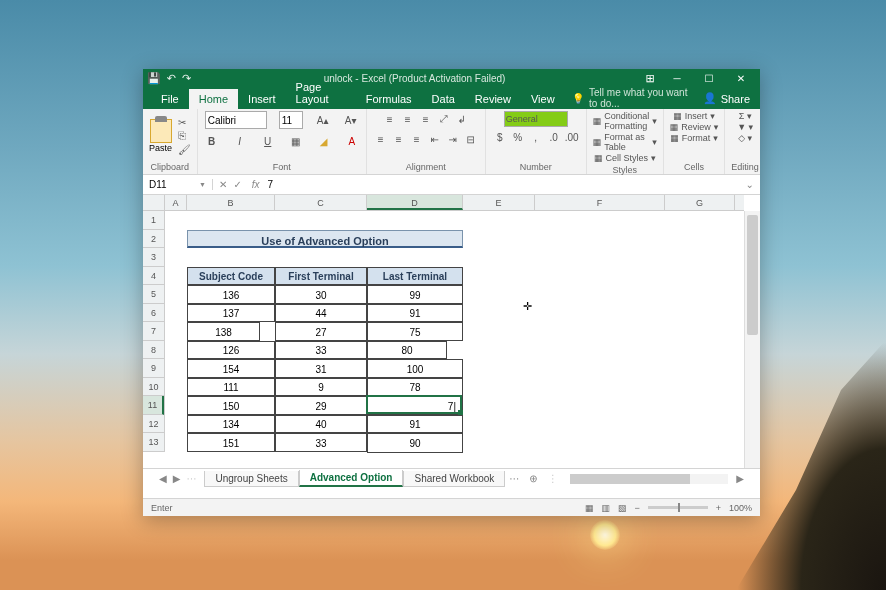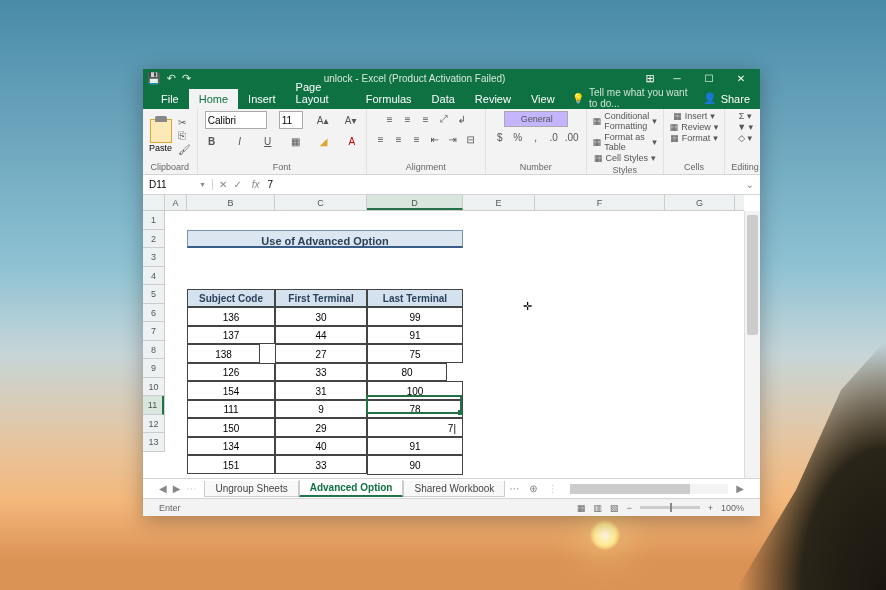--- a/index.html
+++ b/index.html
@@ -43,21 +43,21 @@
 .smallbtns span { font-size:10px; color:#555; cursor:pointer; }
 .font-ctrls { display:flex; flex-direction:column; gap:4px; }
 .font-row { display:flex; gap:12px; align-items:center; }
 .font-row select,.font-row input { font-size:10px; height:18px; border:1px solid #aaa; background:#fff; padding:0 2px;}
 .font-name { width:62px; }
 .font-size { width:24px; }
 .fbtn { width:16px; height:16px; display:flex;align-items:center;justify-content:center; font-size:10px; color:#555; cursor:pointer; }
 .align-ctrls { display:flex; flex-direction:column; gap:4px; }
 .align-row { display:flex; gap:2px; }
 .number-ctrls { display:flex; flex-direction:column; gap:2px; font-size:9px; color:#555; }
-.number-ctrls .nfmt { border:1px solid #aaa; width:64px; height:16px; padding:0 16px; display:flex;align-items:center; background:#c4b5fd;}
+.number-ctrls .nfmt { border:1px solid #aaa; width:64px; height:16px; padding:0 1px; display:flex;align-items:center; background:#84cc16;}
 .styles-ctrls { display:flex; flex-direction:column; gap:1px; font-size:9px; color:#555; }
 .styles-ctrls div { display:flex; align-items:center; gap:3px; cursor:pointer;}
 .cells-ctrls,.edit-ctrls { display:flex; flex-direction:column; gap:1px; font-size:9px; color:#555; }
 .cells-ctrls div,.edit-ctrls div{display:flex;align-items:center;gap:3px;cursor:pointer;}
 .namebox-row { height: 20px; background:#fff; border-bottom:1px solid #d4d4d4; display:flex; align-items:center; font-size:10px; }
 .namebox { width:70px; border-right:1px solid #d4d4d4; padding:0 6px; display:flex;align-items:center;justify-content:space-between; }
 .namebox span.dd { font-size:7px; color:#888; }
 .fx-btns { padding: 0 6px; display:flex; gap:6px; color:#888; }
 .fx-btns span { cursor:pointer; }
 .fx-label { font-style:italic; color:#888; padding:0 4px; }
@@ -65,34 +65,34 @@
 .sheet-area { flex:1; position:relative; background:#fff; overflow:hidden; }
 .col-headers { position:absolute; top:0; left:22px; right:16px; height:16px; display:flex; background:#eef1f2; border-bottom:1px solid #ccc; }
 .col-h { border-right:1px solid #ccc; text-align:center; font-size:9px; color:#555; line-height:16px;}
 .col-h.sel { background:#d8e6dd; border-bottom:2px solid #217346; }
 .corner { position:absolute; top:0;left:0;width:22px;height:16px;background:#eef1f2;border-right:1px solid #ccc;border-bottom:1px solid #ccc; }
 .row-headers { position:absolute; top:16px; left:0; width:22px; background:#eef1f2; border-right:1px solid #ccc; }
 .row-h { height:18.5px; border-bottom:1px solid #ccc; text-align:center; font-size:9px; color:#555; line-height:18.5px;}
 .row-h.sel { background:#d8e6dd; border-right:2px solid #217346; }
 .grid { position:absolute; top:16px; left:22px; right:16px; bottom:0; }
 .dt-title { background:#dce6f0; border:1px solid #7a93ac; border-bottom:2px solid #3a5d88; text-align:center; font-weight:bold; font-size:11px; color:#2a3f5a; padding:2px 16px;}
-.dt-cell { border:0.5px solid #444; text-align:center; font-size:10px; padding:2.5px 0; background:#fff;margin-top:22px;}
+.dt-cell { border:0.5px solid #444; text-align:center; font-size:10px; padding:2.5px 0; background:#fff;}
 .dt-h { background:#d4e1ee; font-weight:bold; color:#2a3f5a;}
 .active-cell { position:absolute; border:2px solid #217346; pointer-events:none; }
 .active-cell::after{content:'';position:absolute;right:-3px;bottom:-3px;width:5px;height:5px;background:#217346;}
 .scrollbar-v { position:absolute; right:0; top:16px; bottom:0; width:16px; background:#f3f3f3; border-left:1px solid #ddd;}
 .scrollbar-v .thumb { position:absolute; left:2px; right:2px; top:4px; height:120px; background:#ccc; border-radius:2px;}
 .sheet-tabs { height:20px; background:#fff; border-top:1px solid #d4d4d4; display:flex; align-items:center; font-size:10px; padding:0 16px;}
 .sheet-tabs .nav { color:#888; display:flex; gap:6px; padding-right:8px;}
 .st { padding:2px 10px; border:1px solid #ccc; border-top:none; color:#444; cursor:pointer; background:#f8f8f8;}
 .st.active { background:#fff; border-bottom:2px solid #217346; font-weight:bold; color:#0e7141;}
 .sheet-tabs .add { padding:0 6px; color:#888; cursor:pointer;}
 .sheet-tabs .hscroll { flex:1; margin:0 8px; height:10px; background:#f3f3f3; position:relative;}
 .sheet-tabs .hscroll .th { position:absolute; left:0; top:0; bottom:0; width:120px; background:#ccc;}
-.statusbar { height:18px; background:#f3f3f3; border-top:1px solid #d4d4d4; display:flex; align-items:center; font-size:9px; color:#666; padding:0 16px;}
+.statusbar { height:18px; background:#f3f3f3; border-top:1px solid #d4d4d4; display:flex; align-items:center; font-size:9px; color:#666; padding:0 8px;margin-top:10px;}
 .statusbar .right { margin-left:auto; display:flex; align-items:center; gap:8px;}
 .zoom-slider { width:60px; height:3px; background:#ccc; position:relative;}
 .zoom-slider::before{content:'';position:absolute;left:50%;top:-3px;width:2px;height:9px;background:#888;}
 .cursor-cross { position:absolute; font-size:11px; color:#000;}
 </style>
 </head>
 <body>
 
 <div class="hill"></div>
 <div class="sun"></div>

